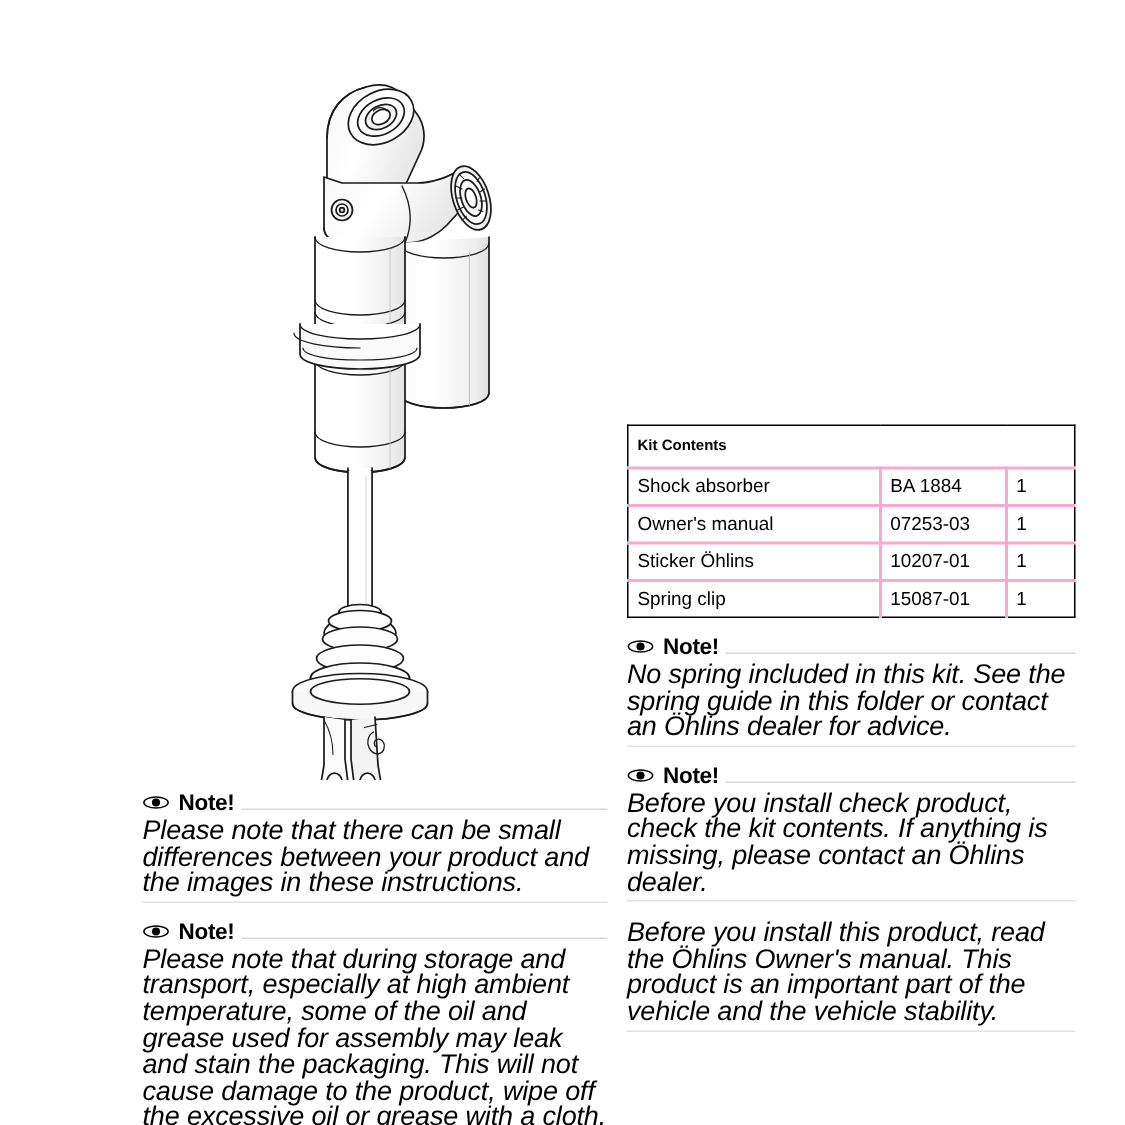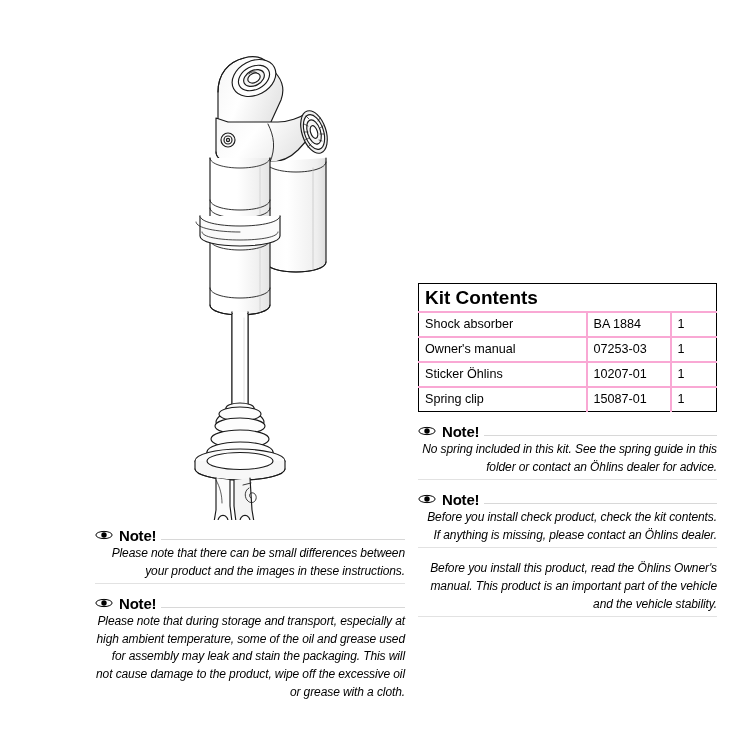--- a/index.html
+++ b/index.html
@@ -39,21 +39,21 @@
     border:2px solid #f9a8d4;
     padding:2px 6px 3px 6px;
     font-size:12.6px;
     line-height:15px;
     text-align:left;
     vertical-align:middle;
     height:18px;
   }
   table.kit .title-cell{
     font-weight:bold;
-    font-size:19px;
+    font-size:10px;
     border-left:none;border-right:none;border-top:none;
     border-bottom:1.8px solid #000;
     padding:4px 6px 5px 6px;
   }
   table.kit thead th{
     font-weight:bold;
     font-size:13.2px;
     border-bottom:1.8px solid #000;
     border-top:none;
     padding:3px 6px 4px 6px;
@@ -97,24 +97,23 @@
   }
   .head-rule{
     flex:1 1 auto;
     height:1px;
     background:#d8d8d8;
     margin-left:5px;
     margin-bottom:4px;
   }
   .note-body{
     font-style:italic;
-    font-size:12px;
+    font-size:18px;
     line-height:17.6px;
     letter-spacing:-0.1px;
-    text-align:right;
   }
   .note-foot-rule{
     height:1px;
     background:#e2e2e2;
     margin-top:3px;
   }
 
   
   .left-col{
     position:absolute;

